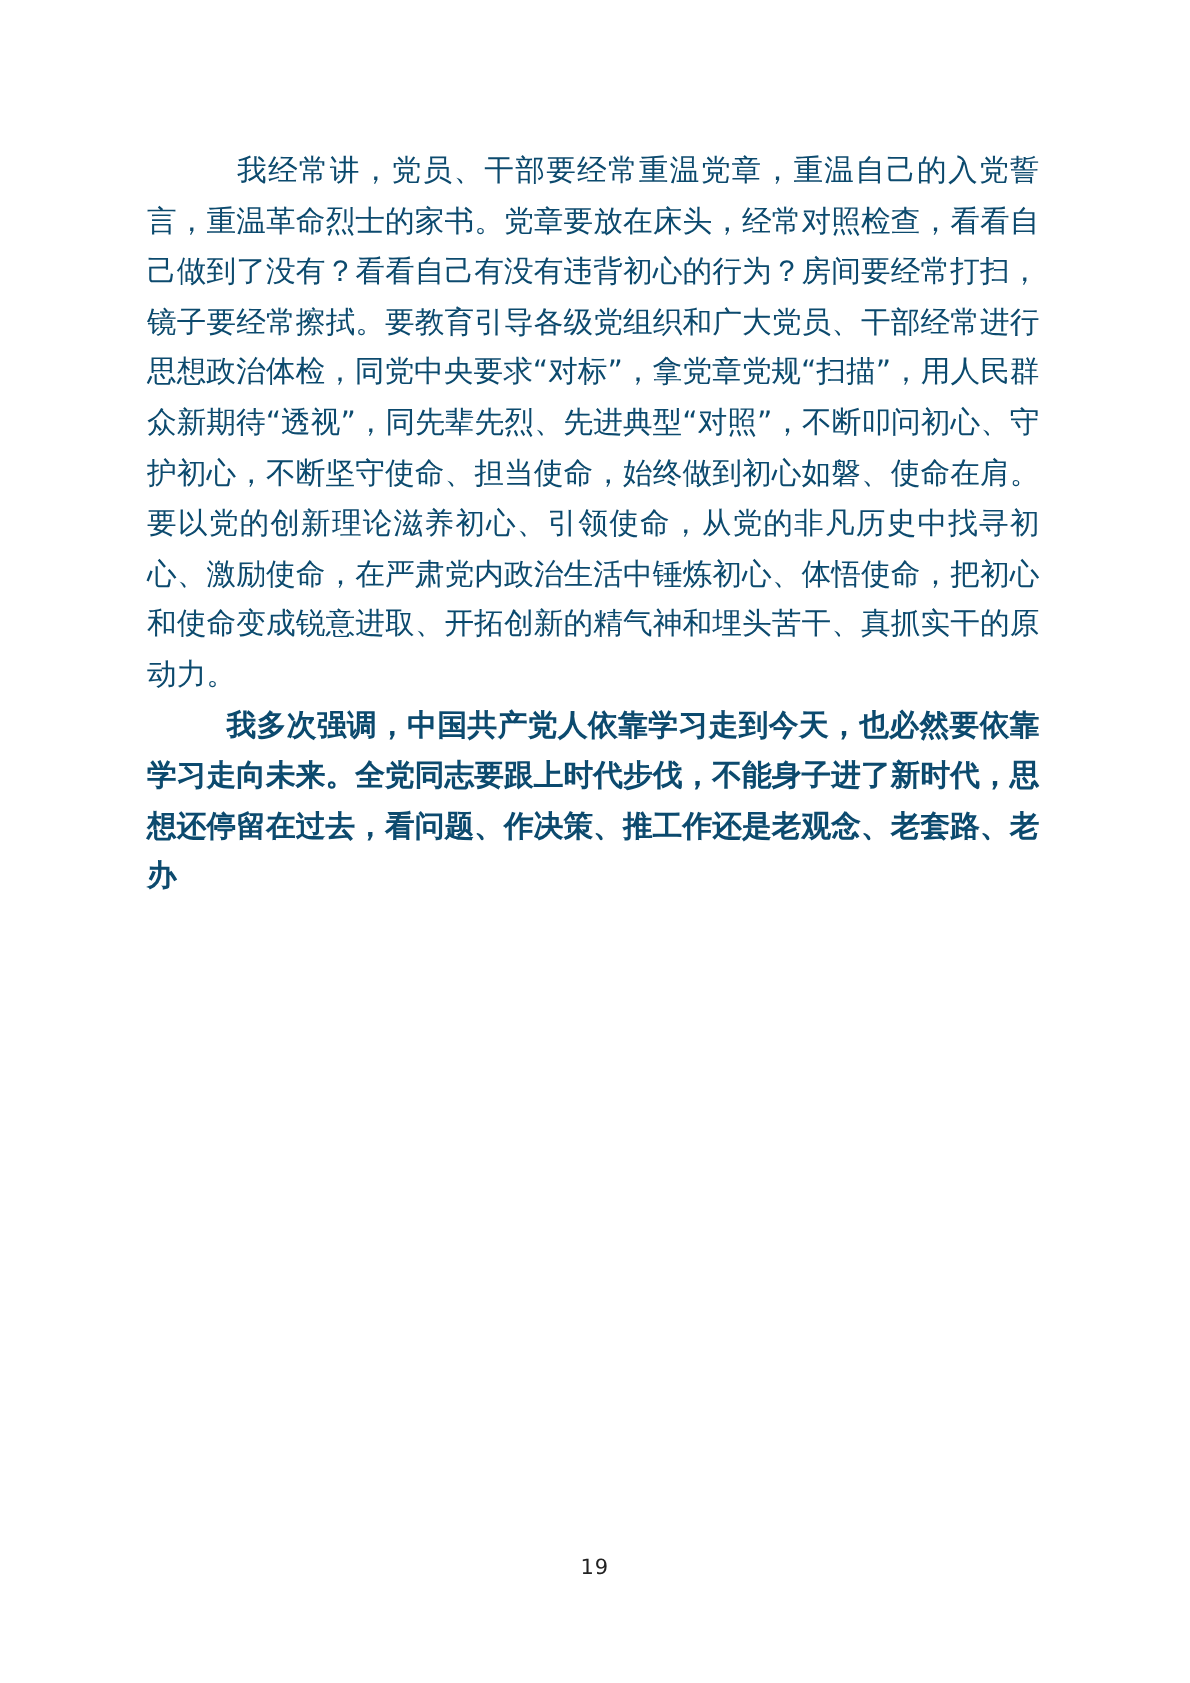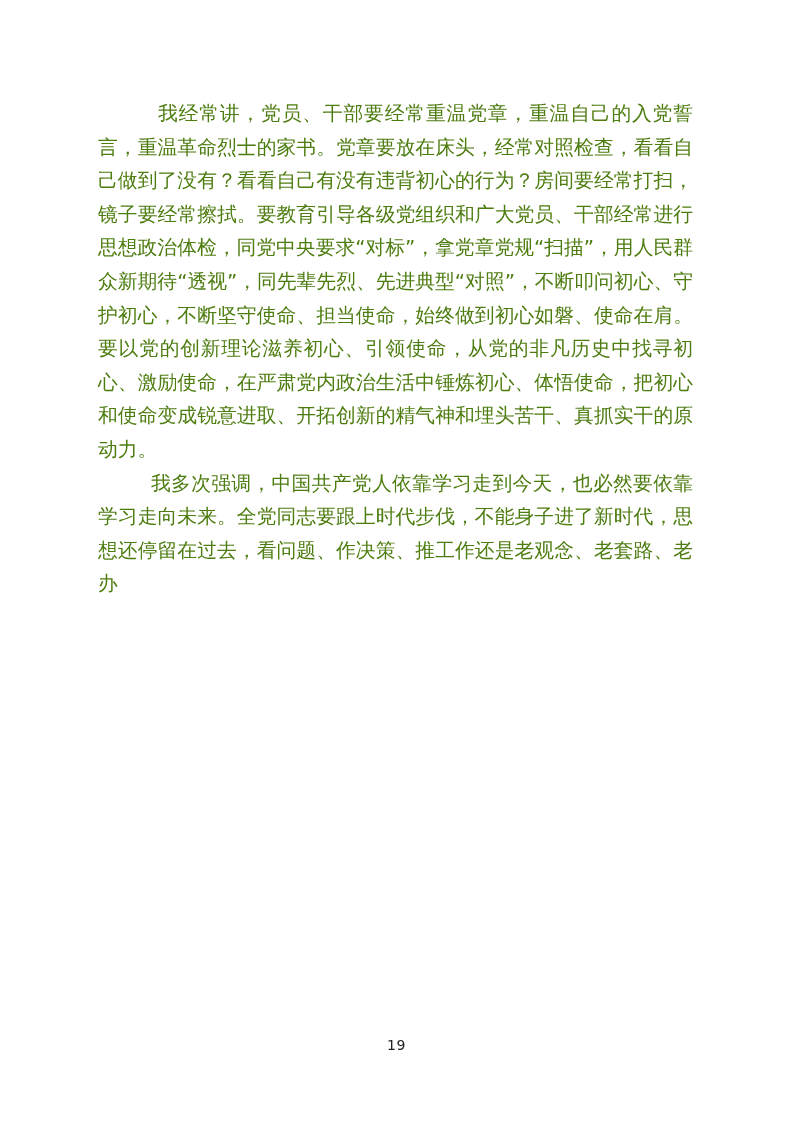--- a/index.html
+++ b/index.html
@@ -23,28 +23,28 @@
     position: absolute;
     left: 98px;
     top: 97px;
     width: 595px;
   }
   p.para {
     margin: 0;
     padding: 0;
     font-size: 19.8px;
     line-height: 33.6px;
-    color: #4d7c0f;
+    color: #0c4a6e;
     text-align: justify;
     word-break: break-all;
   }
   p.para.p1 { text-indent: 60px; }
   p.para.p2 { text-indent: 43px; }
   p.para.p3 { text-indent: 55px; }
-  p.para.p4 { text-indent: 53px; }
+  p.para.p4 { text-indent: 53px; font-weight: bold; }
   .page-number {
     position: absolute;
     top: 1037px;
     left: 0;
     width: 100%;
     text-align: center;
     font-size: 14px;
     color: #222222;
     letter-spacing: 0.5px;
   }

